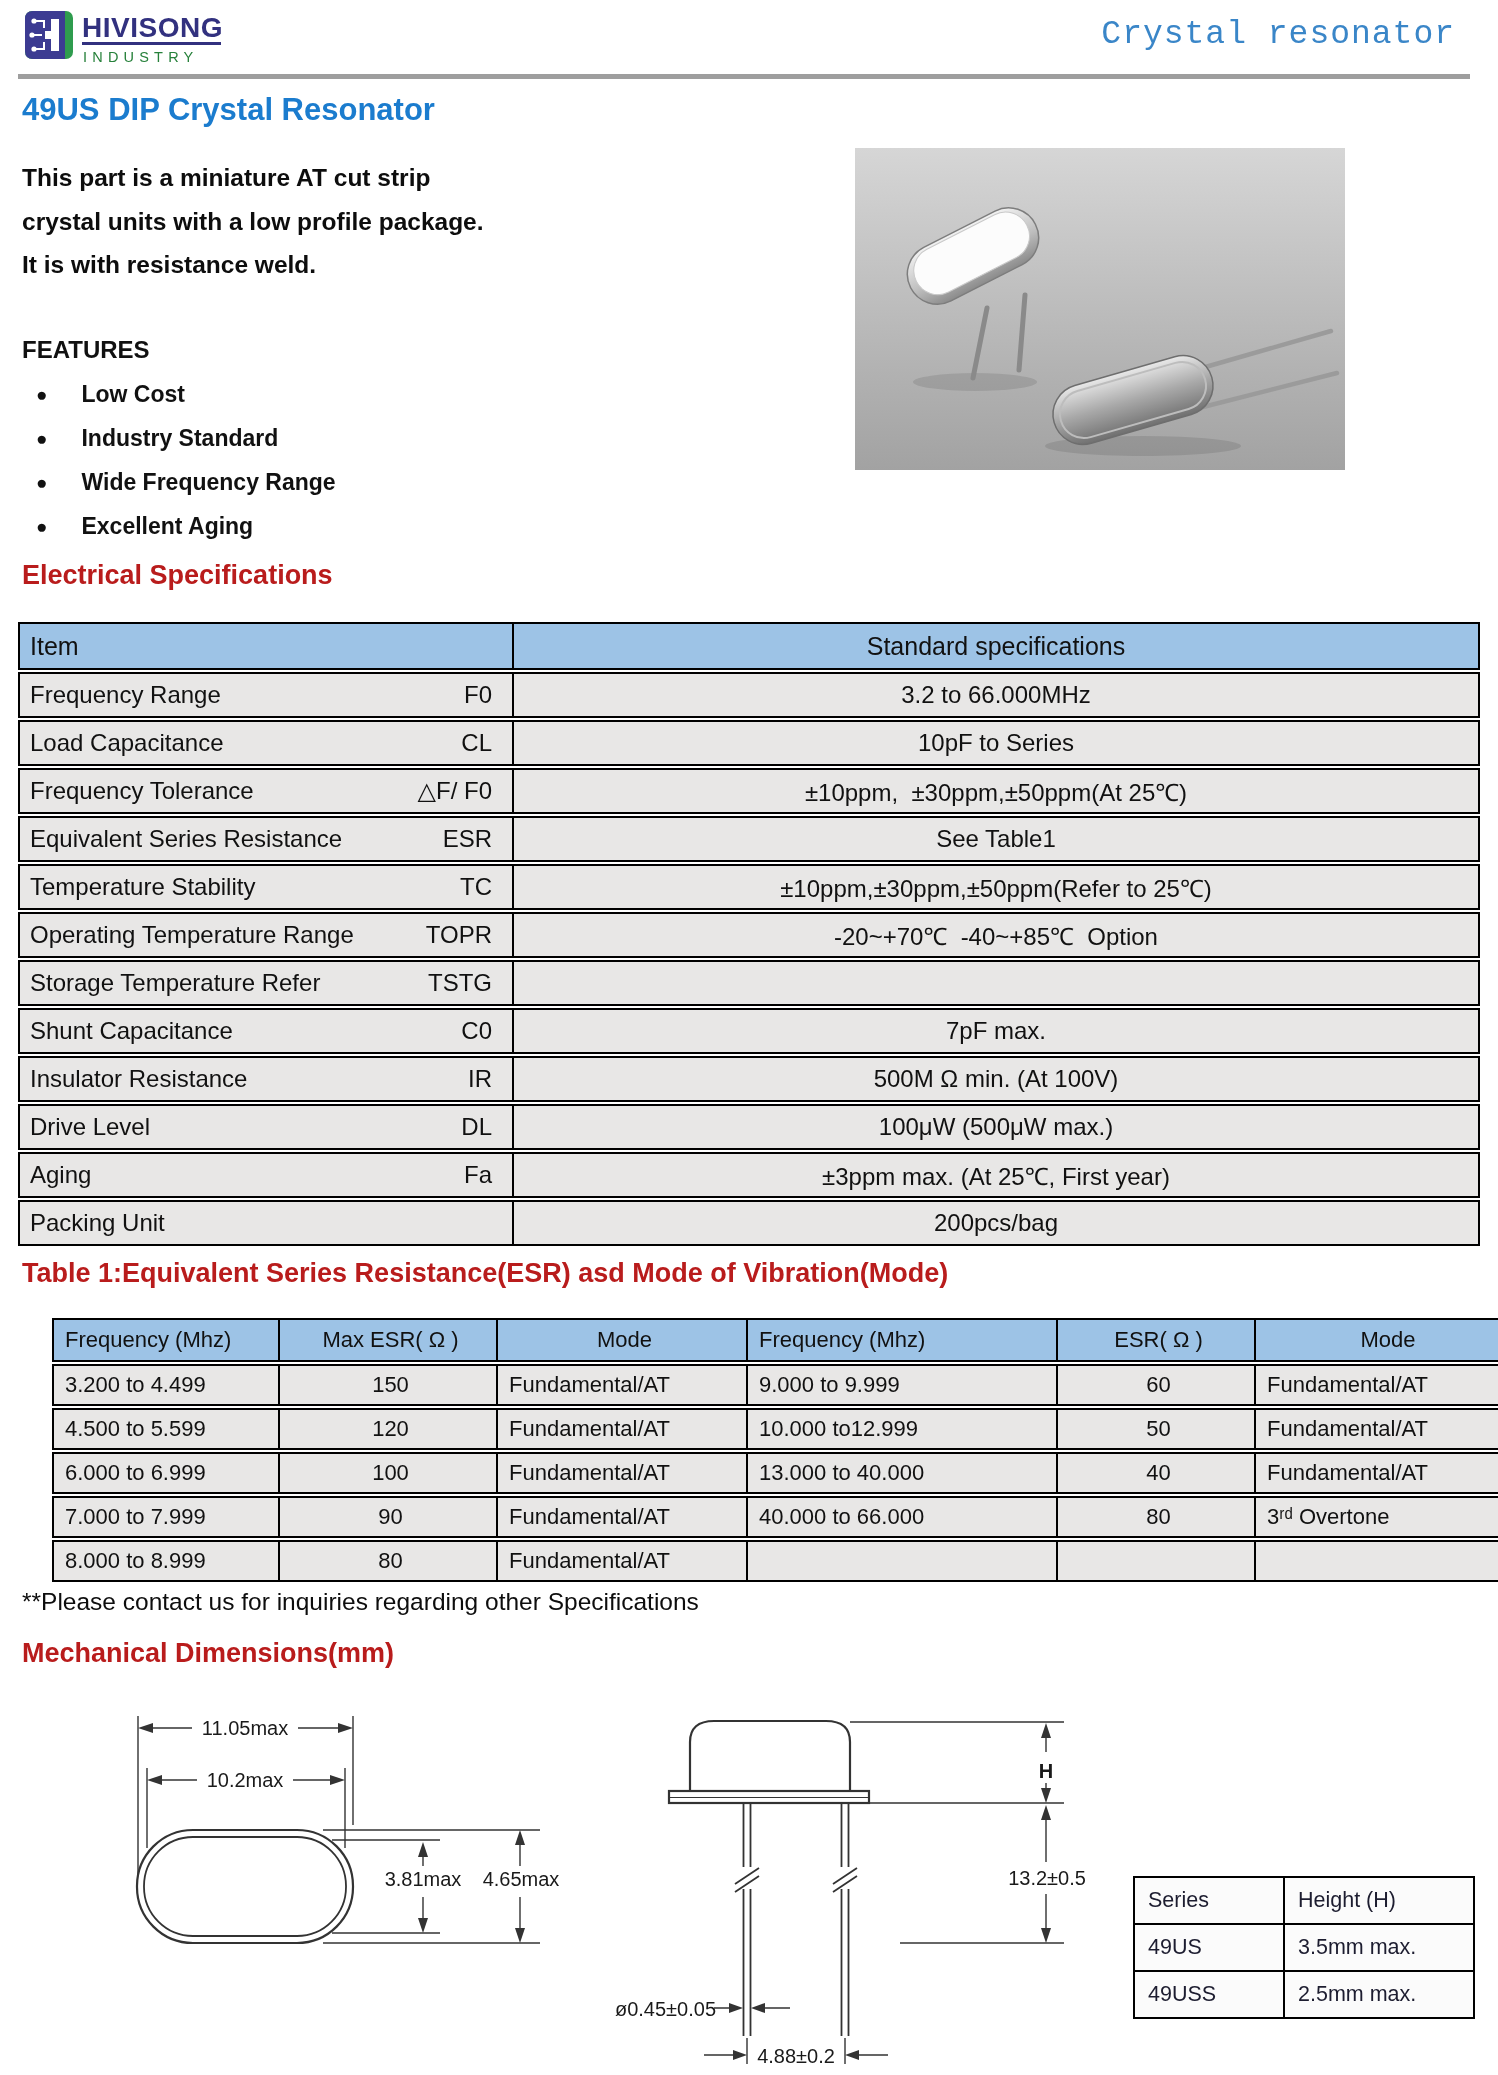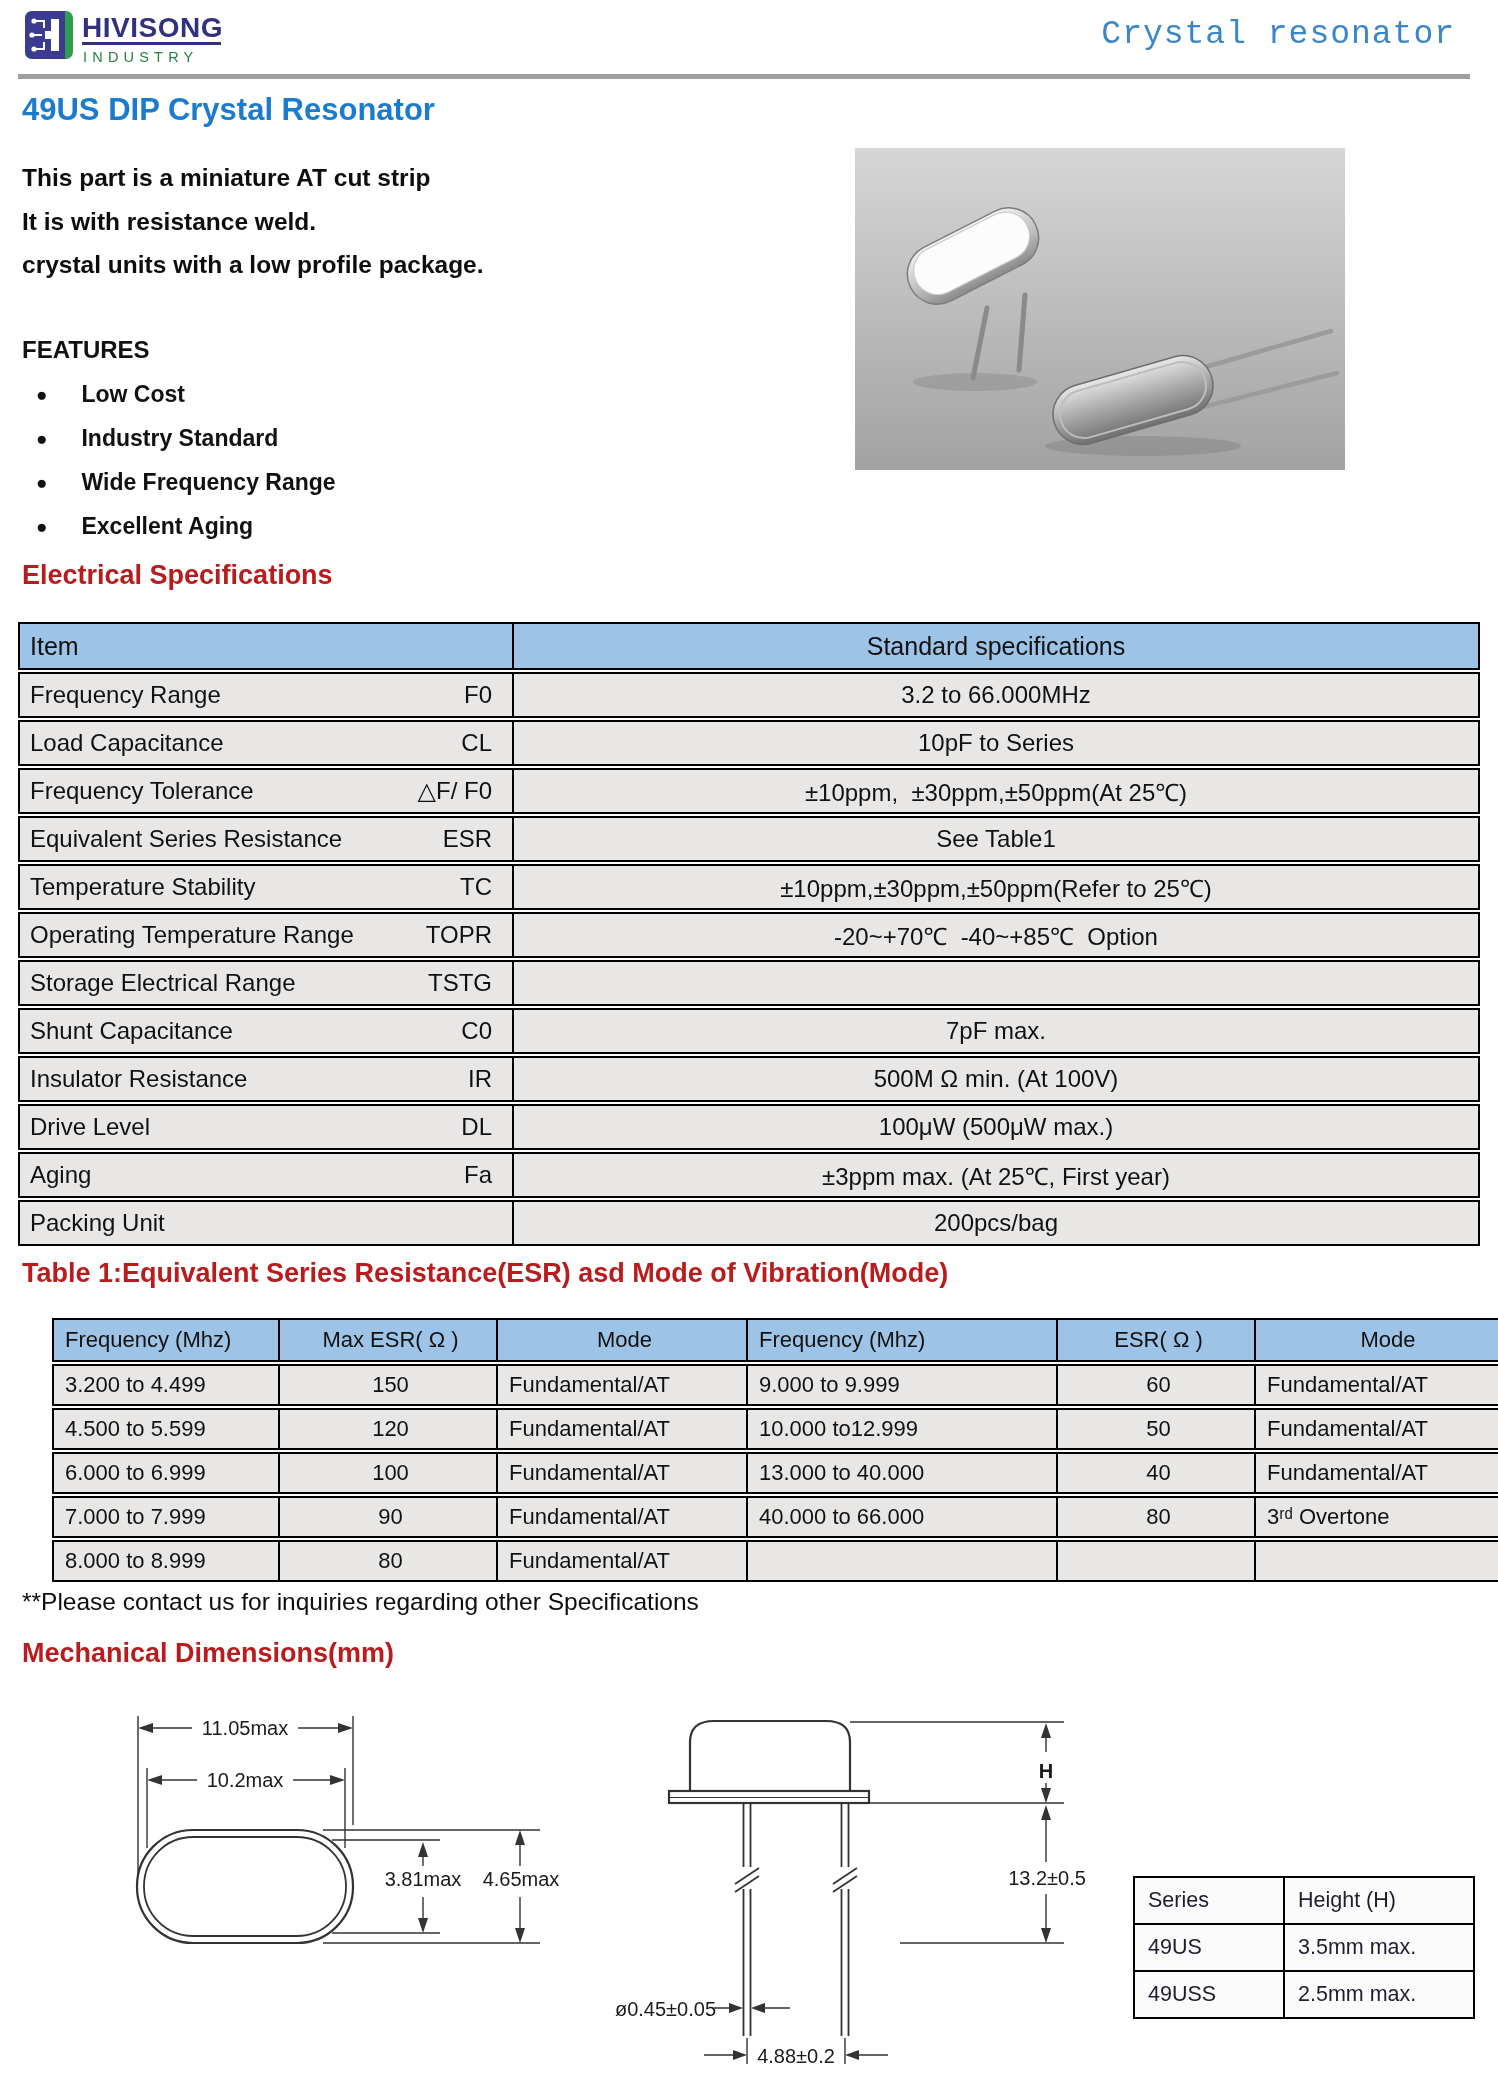--- a/index.html
+++ b/index.html
@@ -85,22 +85,22 @@
     <text x="57" y="31" font-family="Liberation Sans, sans-serif" font-size="28" font-weight="bold" fill="#32317f" letter-spacing="0.5">HIVISONG</text>
     <rect x="57" y="36" width="139" height="3" fill="#32317f"></rect>
     <text x="58" y="56" font-family="Liberation Sans, sans-serif" font-size="14.5" fill="#27813b" letter-spacing="5.2">INDUSTRY</text>
   </svg>
   <div class="doc-title">Crystal resonator</div>
   <div class="rule"></div>
 
   <div class="h1">49US DIP Crystal Resonator</div>
   <div class="desc">
     <div>This part is a miniature AT cut strip</div>
+    <div>crystal units with a low profile package.</div>
     <div>It is with resistance weld.</div>
-    <div>crystal units with a low profile package.</div>
   </div>
   <div class="features-title">FEATURES</div>
   <div class="feat" style="top:381px">
     <span class="dot">●</span>
     <span>Low Cost</span>
     </div>
   <div class="feat" style="top:425px">
     <span class="dot">●</span>
     <span>Industry Standard</span>
     </div>
@@ -194,21 +194,21 @@
     </div>
     <div class="erow">
       <div class="ec1">
           <span>Operating Temperature Range</span>
           <span>TOPR</span>
         </div>
       <div class="ec2">-20~+70℃  -40~+85℃  Option</div>
     </div>
     <div class="erow">
       <div class="ec1">
-          <span>Storage Electrical Range</span>
+          <span>Storage Temperature Refer</span>
           <span>TSTG</span>
         </div>
     </div>
     <div class="erow">
       <div class="ec1">
           <span>Shunt Capacitance</span>
           <span>C0</span>
         </div>
       <div class="ec2">7pF max.</div>
     </div>

